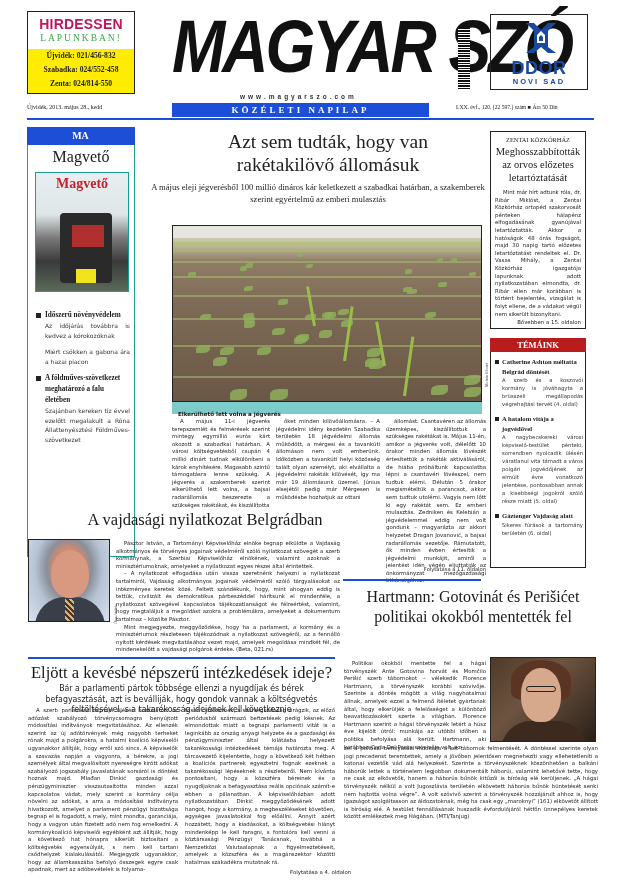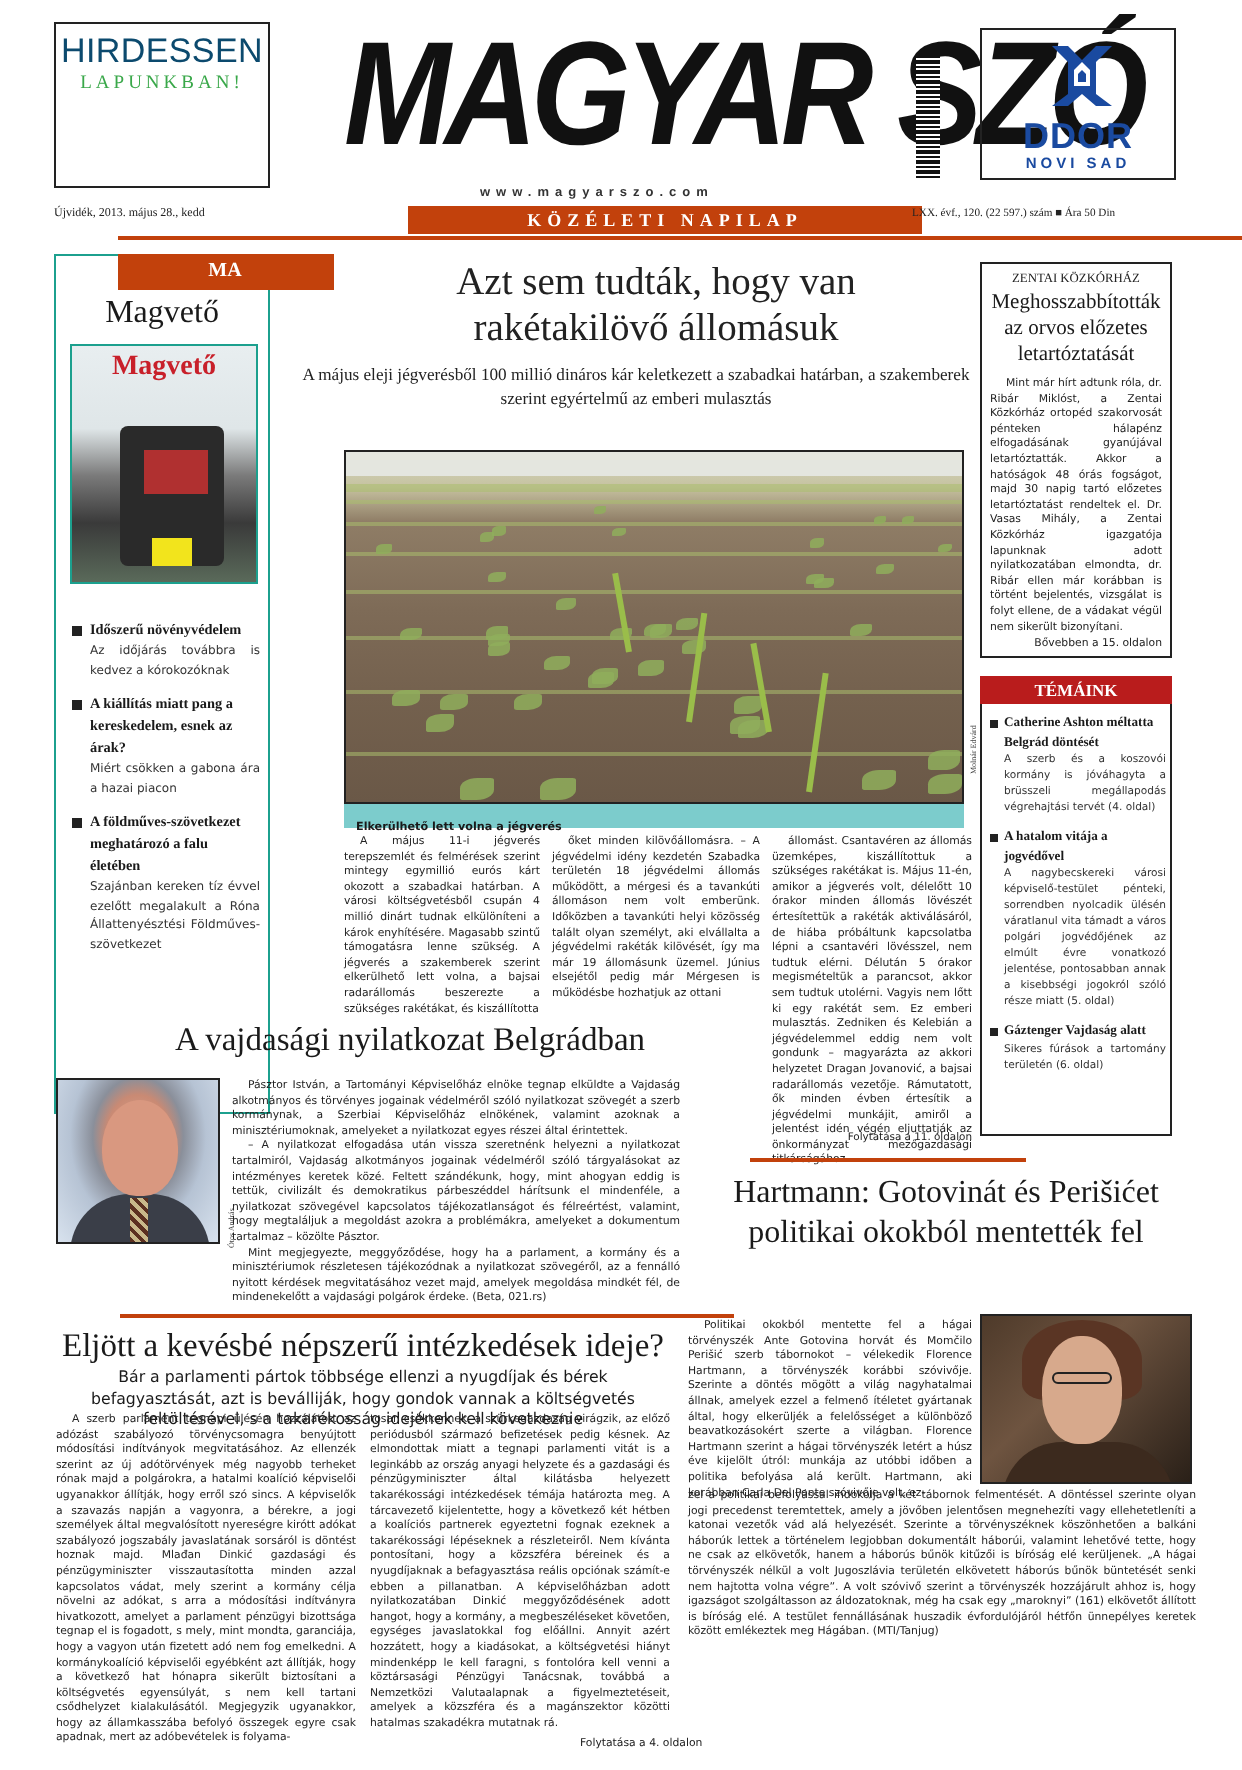--- a/index.html
+++ b/index.html
@@ -1,26 +1,26 @@
 <!DOCTYPE html>
 <html><head>
 <meta charset="utf-8">
 <style>
   * { box-sizing: border-box; margin: 0; padding: 0; }
   html, body { width: 621px; height: 885px; background: #fff; overflow: hidden; }
   body { position: relative; font-family: "Liberation Serif", serif; color: #1a1a1a; }
   .abs { position: absolute; }
-  .teal { background: #c2410c; margin-left: 32px; }
+  .teal { background: #1d4ed8; }
   .serif { font-family: "Liberation Serif", serif; }
   .body-text { font-family: "DejaVu Sans", sans-serif; font-size: 5.4px; line-height: 7.6px; color: #222; text-align: justify; }
   .body-text p { text-indent: 8px; }
 
   
   #ad { left: 27px; top: 11px; width: 108px; height: 83px; border: 1px solid #222; background: #fff; }
-  #ad .h { font-family: "Liberation Sans", sans-serif; font-weight: 400; font-size: 17px; letter-spacing: 0.2px; text-align: center; margin-top: 4px; color: #0c4a6e; }
+  #ad .h { font-family: "Liberation Sans", sans-serif; font-weight: 700; font-size: 14px; letter-spacing: 0.2px; text-align: center; margin-top: 4px; color: #be185d; }
   #ad .sub { font-size: 9.5px; letter-spacing: 2px; color: #3aa84a; text-align: center; margin-top: 1px; }
   #ad .yl { position: absolute; left: 0; right: 0; bottom: 0; height: 44px; background: #ffec00; }
   #ad .yl div { font-size: 7.6px; font-weight: bold; text-align: center; line-height: 14px; color: #222; }
 
   
   #masthead { left: 172px; top: 4px; width: 268px; height: 90px; font-family: "Liberation Sans", sans-serif; font-weight: 900; font-style: italic; font-size: 64px; letter-spacing: -3px; transform: scaleY(1.15); transform-origin: top left; color: #111; white-space: nowrap; }
   #url { left: 240px; top: 93px; font-size: 6.5px; letter-spacing: 3px; font-family: "Liberation Sans", sans-serif; font-weight: bold; color: #333; }
   #barcode { left: 458px; top: 28px; width: 12px; height: 62px; background: repeating-linear-gradient(to bottom, #111 0 1px, #fff 1px 2px, #111 2px 4px, #fff 4px 5px); }
   #ddor { left: 490px; top: 14px; width: 98px; height: 76px; border: 1px solid #222; }
   #ddor .logo { position: absolute; left: 33px; top: 6px; width: 34px; height: 34px; }
@@ -108,20 +108,25 @@
   #elj-cont { left: 290px; top: 869px; font-size: 5.4px; font-family: "DejaVu Sans", sans-serif; }
   .cont-r { text-align: right; font-family: "DejaVu Sans", sans-serif; font-size: 5.2px; }
   #lead-cont { left: 386px; top: 566px; width: 100px; }
 </style>
 </head>
 <body>
 
 <div id="ad" class="abs">
   <div class="h">HIRDESSEN</div>
   <div class="sub serif">LAPUNKBAN!</div>
+  <div class="yl">
+    <div>Újvidék: 021/456-832</div>
+    <div>Szabadka: 024/552-458</div>
+    <div>Zenta: 024/814-550</div>
+  </div>
 </div>
 
 <div id="masthead" class="abs">MAGYAR SZÓ</div>
 <div id="url" class="abs">www.magyarszo.com</div>
 <div id="barcode" class="abs"></div>
 
 <div id="ddor" class="abs">
   <svg class="logo" viewBox="0 0 34 34">
     <path d="M2 2 L10 2 L17 9 L24 2 L32 2 L24 10 L24 26 L32 32 L24 32 L17 26 L10 32 L2 32 L10 26 L10 10 Z" fill="#1a4aa0"></path>
     <path d="M13 14 L17 10 L21 14 L21 22 L13 22 Z" fill="#fff"></path>
@@ -148,21 +153,20 @@
     <div class="tr"></div>
     <div class="tr2"></div>
     <div class="sign"></div>
   </div>
   <div class="ma-items">
     <div class="ma-item">
       <div class="t">Időszerű növényvédelem</div>
       <div class="d">Az időjárás továbbra is kedvez a kórokozóknak</div>
     </div>
     <div class="ma-item">
-      <div class="t">A kiállítás miatt pang a kereskedelem, esnek az árak?</div>
       <div class="d">Miért csökken a gabona ára a hazai piacon</div>
     </div>
     <div class="ma-item">
       <div class="t">A földműves-szövetkezet meghatározó a falu életében</div>
       <div class="d">Szajánban kereken tíz évvel ezelőtt megalakult a Róna Állattenyésztési Földműves-szövetkezet</div>
     </div>
   </div>
 </div>
 
 <div id="lead-title" class="abs">Azt sem tudták, hogy van rakétakilövő állomásuk</div>

